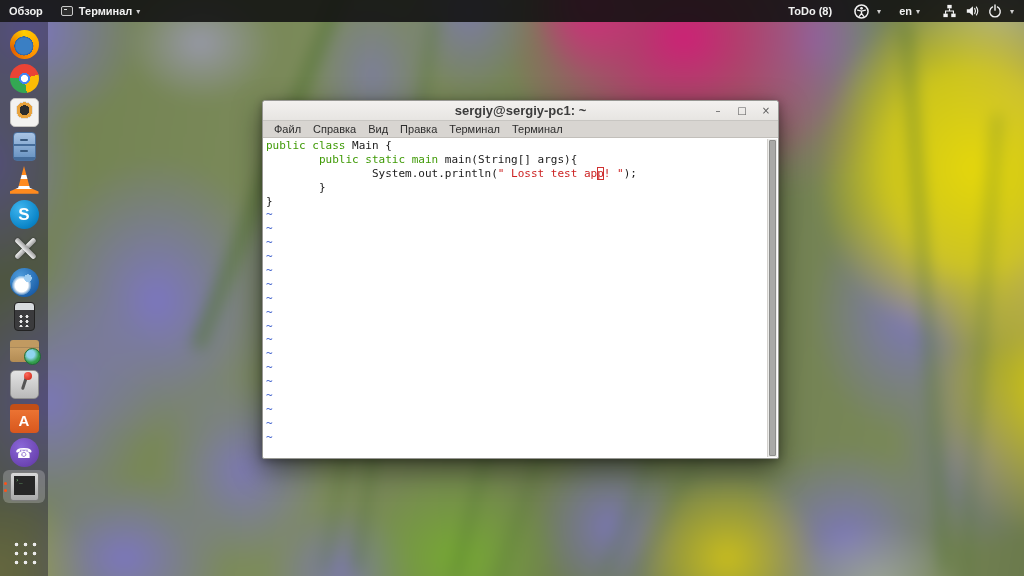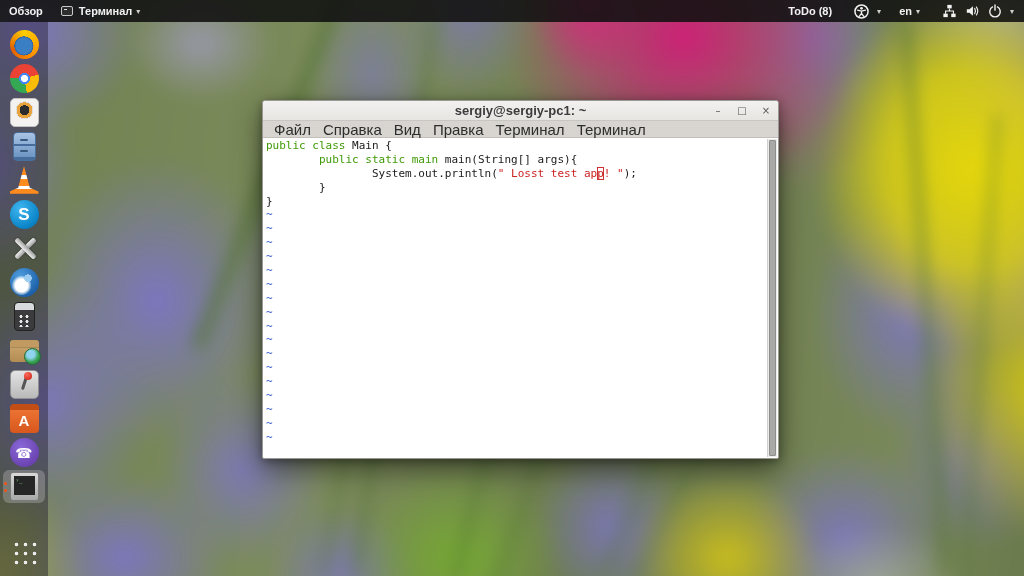--- a/index.html
+++ b/index.html
@@ -120,21 +120,21 @@
   
   .window { position:absolute; left:262px; top:100px; width:517px; height:359px; z-index:25;
     background:#ffffff; border:1px solid #989894; border-radius:3px 3px 2px 2px;
     box-shadow: 0 10px 28px rgba(0,0,0,.5), 0 2px 8px rgba(0,0,0,.3); }
   .titlebar { height:20px; background: linear-gradient(#f3f1ef,#e7e5e2); border-bottom:1px solid #c8c6c2;
     border-radius:3px 3px 0 0; position:relative; display:flex; align-items:center; justify-content:center; }
   .title { font-size:13px; font-weight:bold; color:#3c3c3c; }
   .winbtns { position:absolute; right:6px; top:0; height:100%; display:flex; align-items:center; gap:12px; }
   .winbtn { font-size:10px; color:#5a5a5a; width:12px; text-align:center; line-height:10px; font-family:"DejaVu Sans",sans-serif; }
   .menubar { height:17px; background:#d8d5d1; border-bottom:1px solid #c2bfba; display:flex; align-items:center; padding-left:5px; }
-  .menu-item { font-size:15px; color:#2d2d2d; padding:0 6px; }
+  .menu-item { font-size:11px; color:#2d2d2d; padding:0 6px; }
   .content { position:absolute; left:1px; right:1px; top:38px; bottom:1px; background:#fff; overflow:hidden;
     font-family:"DejaVu Sans Mono",monospace; font-size:11px; line-height:13.9px; color:#1a1a1a; }
   .code-line { white-space:pre; padding-left:2px; height:13.9px; }
   .kw { color:#3f9a06; } .st { color:#cc2222; } .pl { color:#1a1a1a;margin-top:30px; }
   .cur { color:#cc2222; box-shadow: inset 0 0 0 1px #d03030; }
   .tilde { color:#4263cc; }
   .statusline { position:absolute; left:0; right:12px; bottom:1px; height:14px; white-space:pre; padding-left:2px; }
   .vscroll { position:absolute; right:0; top:0; bottom:0; width:10px; background:#ececea; border-left:1px solid #d2d0cc; }
   .vscroll .thumb { position:absolute; left:1px; right:1px; top:1px; bottom:1px; background:#a9a9a7; border:1px solid #8e8e8c; border-radius:1px; }
 </style>

